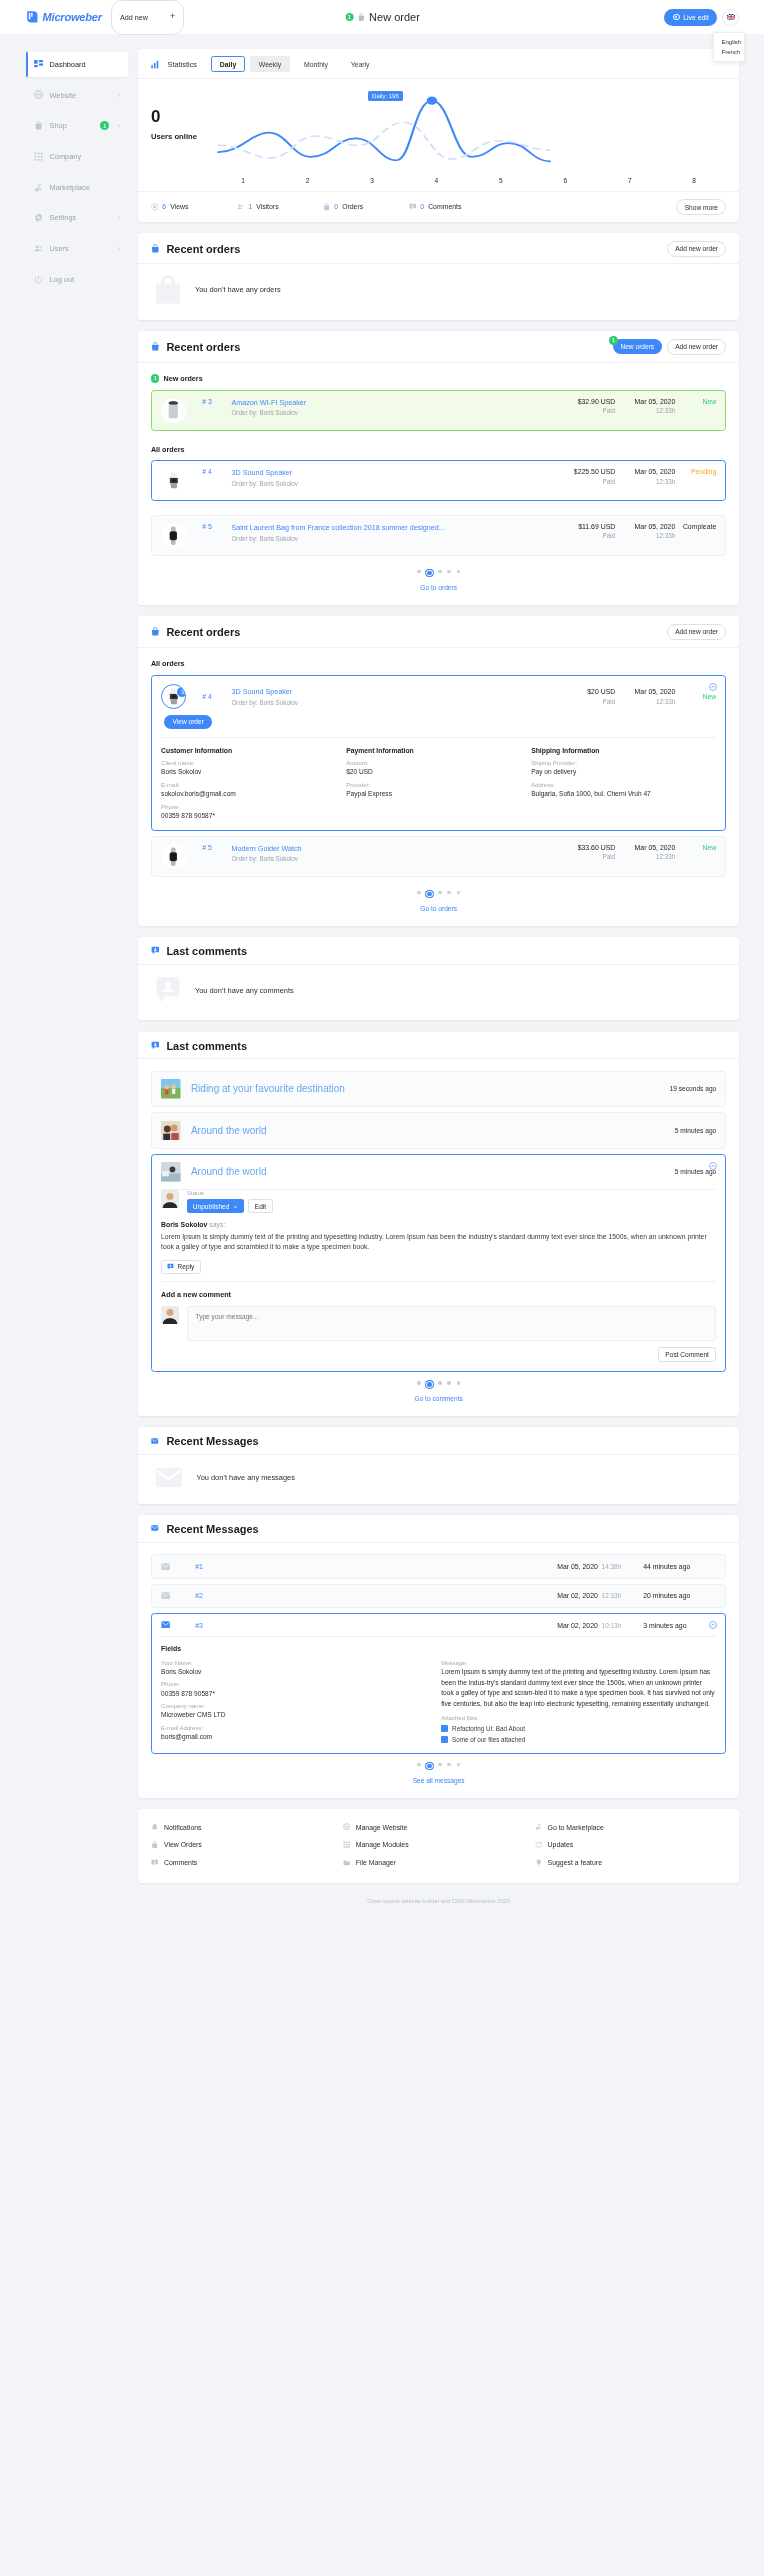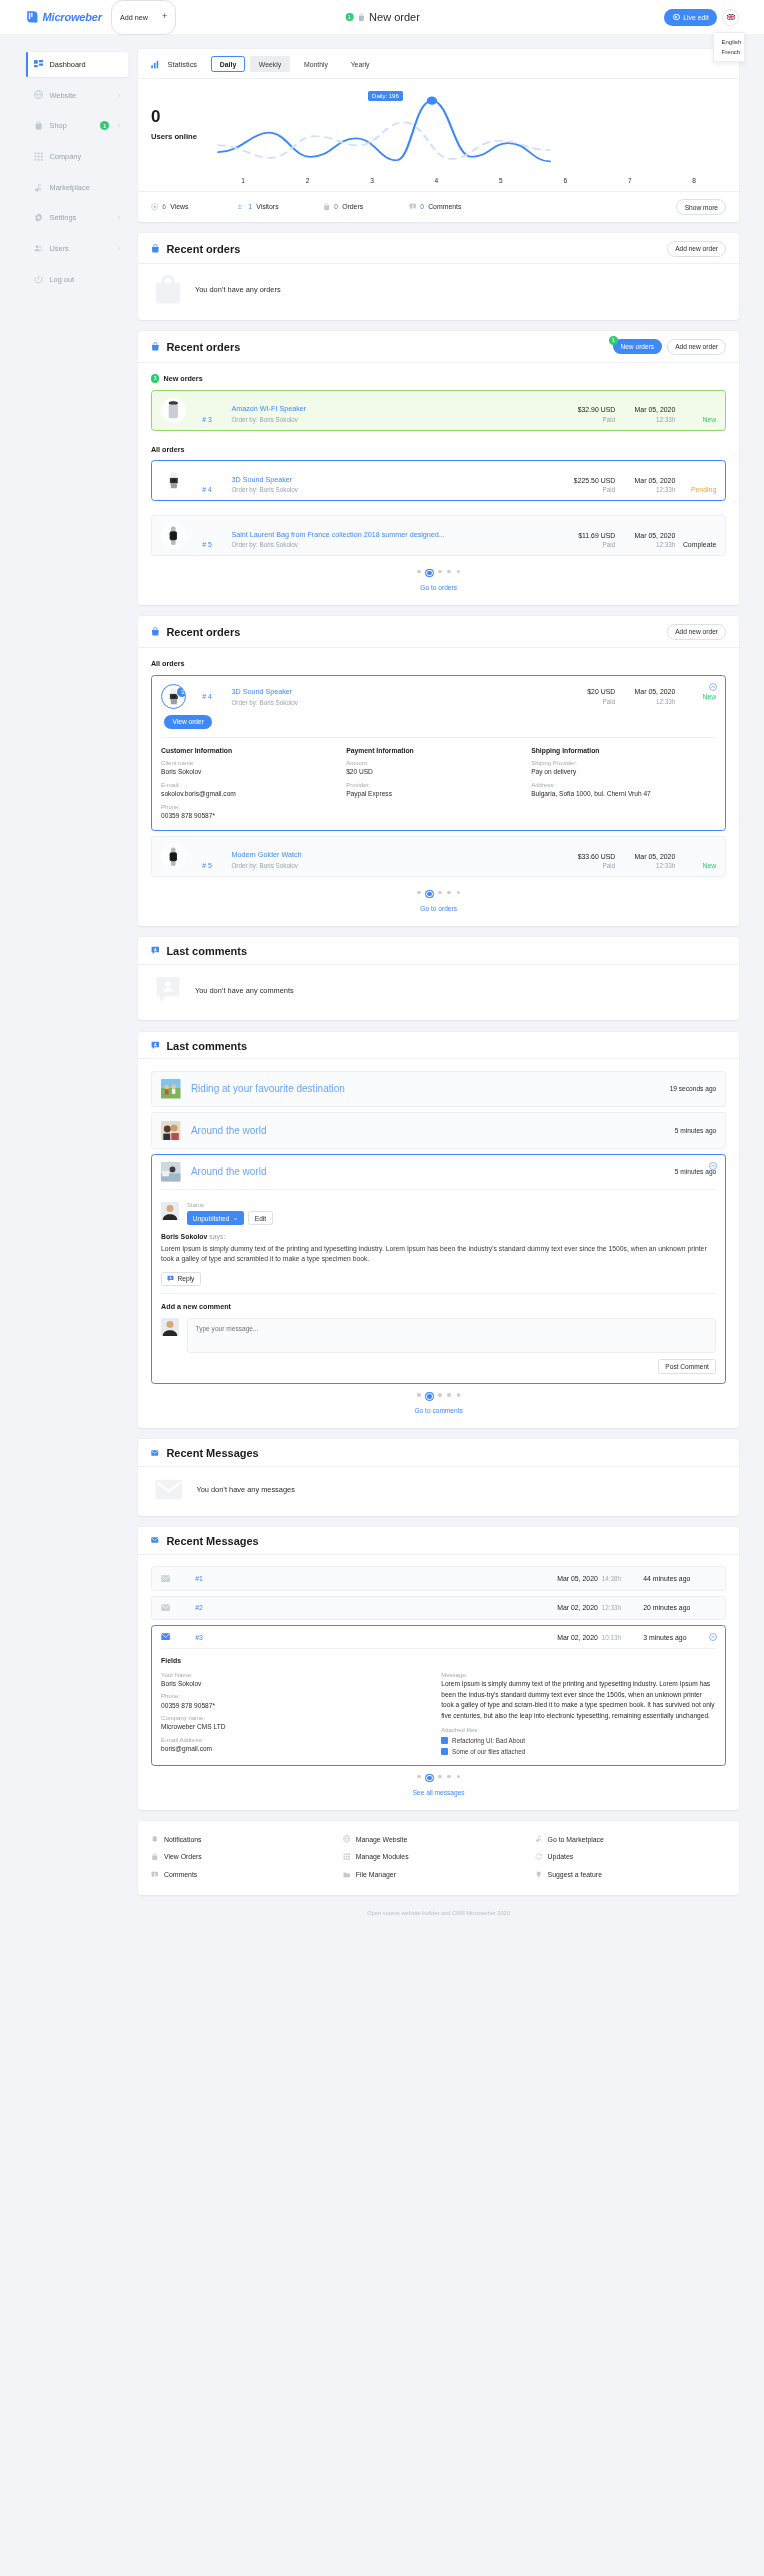--- a/index.html
+++ b/index.html
@@ -18,21 +18,21 @@
   }
   .brand { display: flex; align-items: center; gap: 4px; }
   .brand-mark { width: 12.6px; height: 13.7px; }
   .brand-name {
     font-size: 11px; font-weight: bold; font-style: italic; color: #3f7ff4;
     letter-spacing: -0.2px;
   }
   .add-new-btn {
     margin-left: 9.2px; border: 0.6px solid #dde1e7; background: #fff;
     border-radius: 11.4px; height: 35px; padding: 0 8px;
-    display: flex; align-items: center; gap: 14px; cursor: pointer;
+    display: flex; align-items: center; gap: 22px; cursor: pointer;
     font-size: 7.2px; color: #2b2b2b; font-family: inherit;
   }
   .add-new-btn .plus { font-size: 9.2px; line-height: 1; color: #444; }
   .topbar-center {
     position: absolute; left: 50%; transform: translateX(-50%);
     display: flex; align-items: center; gap: 4px;
   }
   .order-badge {
     width: 8.6px; height: 8.6px; border-radius: 50%; background: #2ecc71;
     color: #fff; font-size: 5.2px; font-weight: bold;
@@ -151,21 +151,21 @@
   
   .empty { display: flex; align-items: center; gap: 13.7px; padding: 10.3px 12.6px 15px 17px; }
   .empty-txt { font-size: 7.4px; color: #2b2b2b; }
   
   .sec-label { font-size: 7.2px; font-weight: bold; color: #1b1b1b; margin-bottom: 6.9px;
     display: flex; align-items: center; gap: 4px; }
   .sec-label .cnt {
     width: 8.6px; height: 8.6px; border-radius: 50%; background: #2ecc71; color: #fff;
     font-size: 5.2px; display: flex; align-items: center; justify-content: center; }
   .order-row {
-    display: flex; align-items: flex-end; border: 0.6px solid #eceef1; border-radius: 3.4px;
+    display: flex; align-items: flex-start; border: 0.6px solid #eceef1; border-radius: 3.4px;
     padding: 6.9px 9.2px; margin-bottom: 14px; background: #fafbfc; position: relative;
   }
   .order-row.green { background: #f2fbe9; border-color: #8fd96a; }
   .order-row.sel { background: #fff; border-color: #3f88f7; }
   .thumb { width: 25px; height: 25px; border-radius: 50%; overflow: hidden;
     background: #fff; flex: 0 0 25px; position: relative;
     display: flex; align-items: center; justify-content: center; }
   .thumb.ring { border: 0.6px solid #3f88f7; }
   .thumb svg { display: block; }
   .qty-badge {
@@ -210,21 +210,21 @@
   .cmt-row {
     display: flex; align-items: center; border: 0.6px solid #eceef1; border-radius: 3.4px;
     padding: 7.4px 9.2px; margin-bottom: 5.2px; background: #fafbfc; gap: 10.3px;
   }
   .cmt-thumb { width: 19.5px; height: 19.5px; flex: 0 0 19.5px; border-radius: 1.1px; overflow: hidden; }
   .cmt-title { color: #6aa6f2; font-size: 10px; flex: 1; }
   .cmt-time { font-size: 6.6px; color: #2b2b2b; }
   .cmt-exp { border: 0.6px solid #3f88f7; border-radius: 3.4px; background: #fff;
     padding: 7.4px 9.2px 9.2px 9.2px; margin-bottom: 5.2px; position: relative; }
   .cmt-exp-head { display: flex; align-items: center; gap: 10.3px; }
-  .cmt-body { border-top: 0.6px solid #eef0f3; margin-top: 7.4px; padding-top: 12px; }
+  .cmt-body { border-top: 0.6px solid #eef0f3; margin-top: 7.4px; padding-top: 0; }
   .status-line { display: flex; align-items: flex-start; gap: 8px; }
   .avatar { width: 18px; height: 18px; flex: 0 0 18px; border-radius: 1.1px; overflow: hidden; }
   .status-lbl { font-size: 6px; color: #a3aab4; }
   .btn-unpub {
     background: #3f88f7; color: #fff; border: none; border-radius: 2.3px; height: 14.3px;
     padding: 0 5.7px; font-size: 6.6px; cursor: pointer; font-family: inherit;
     display: flex; align-items: center; gap: 3.4px;
   }
   .btn-edit {
     border: 0.6px solid #dde1e7; background: #fff; border-radius: 2.3px; height: 14.3px;

